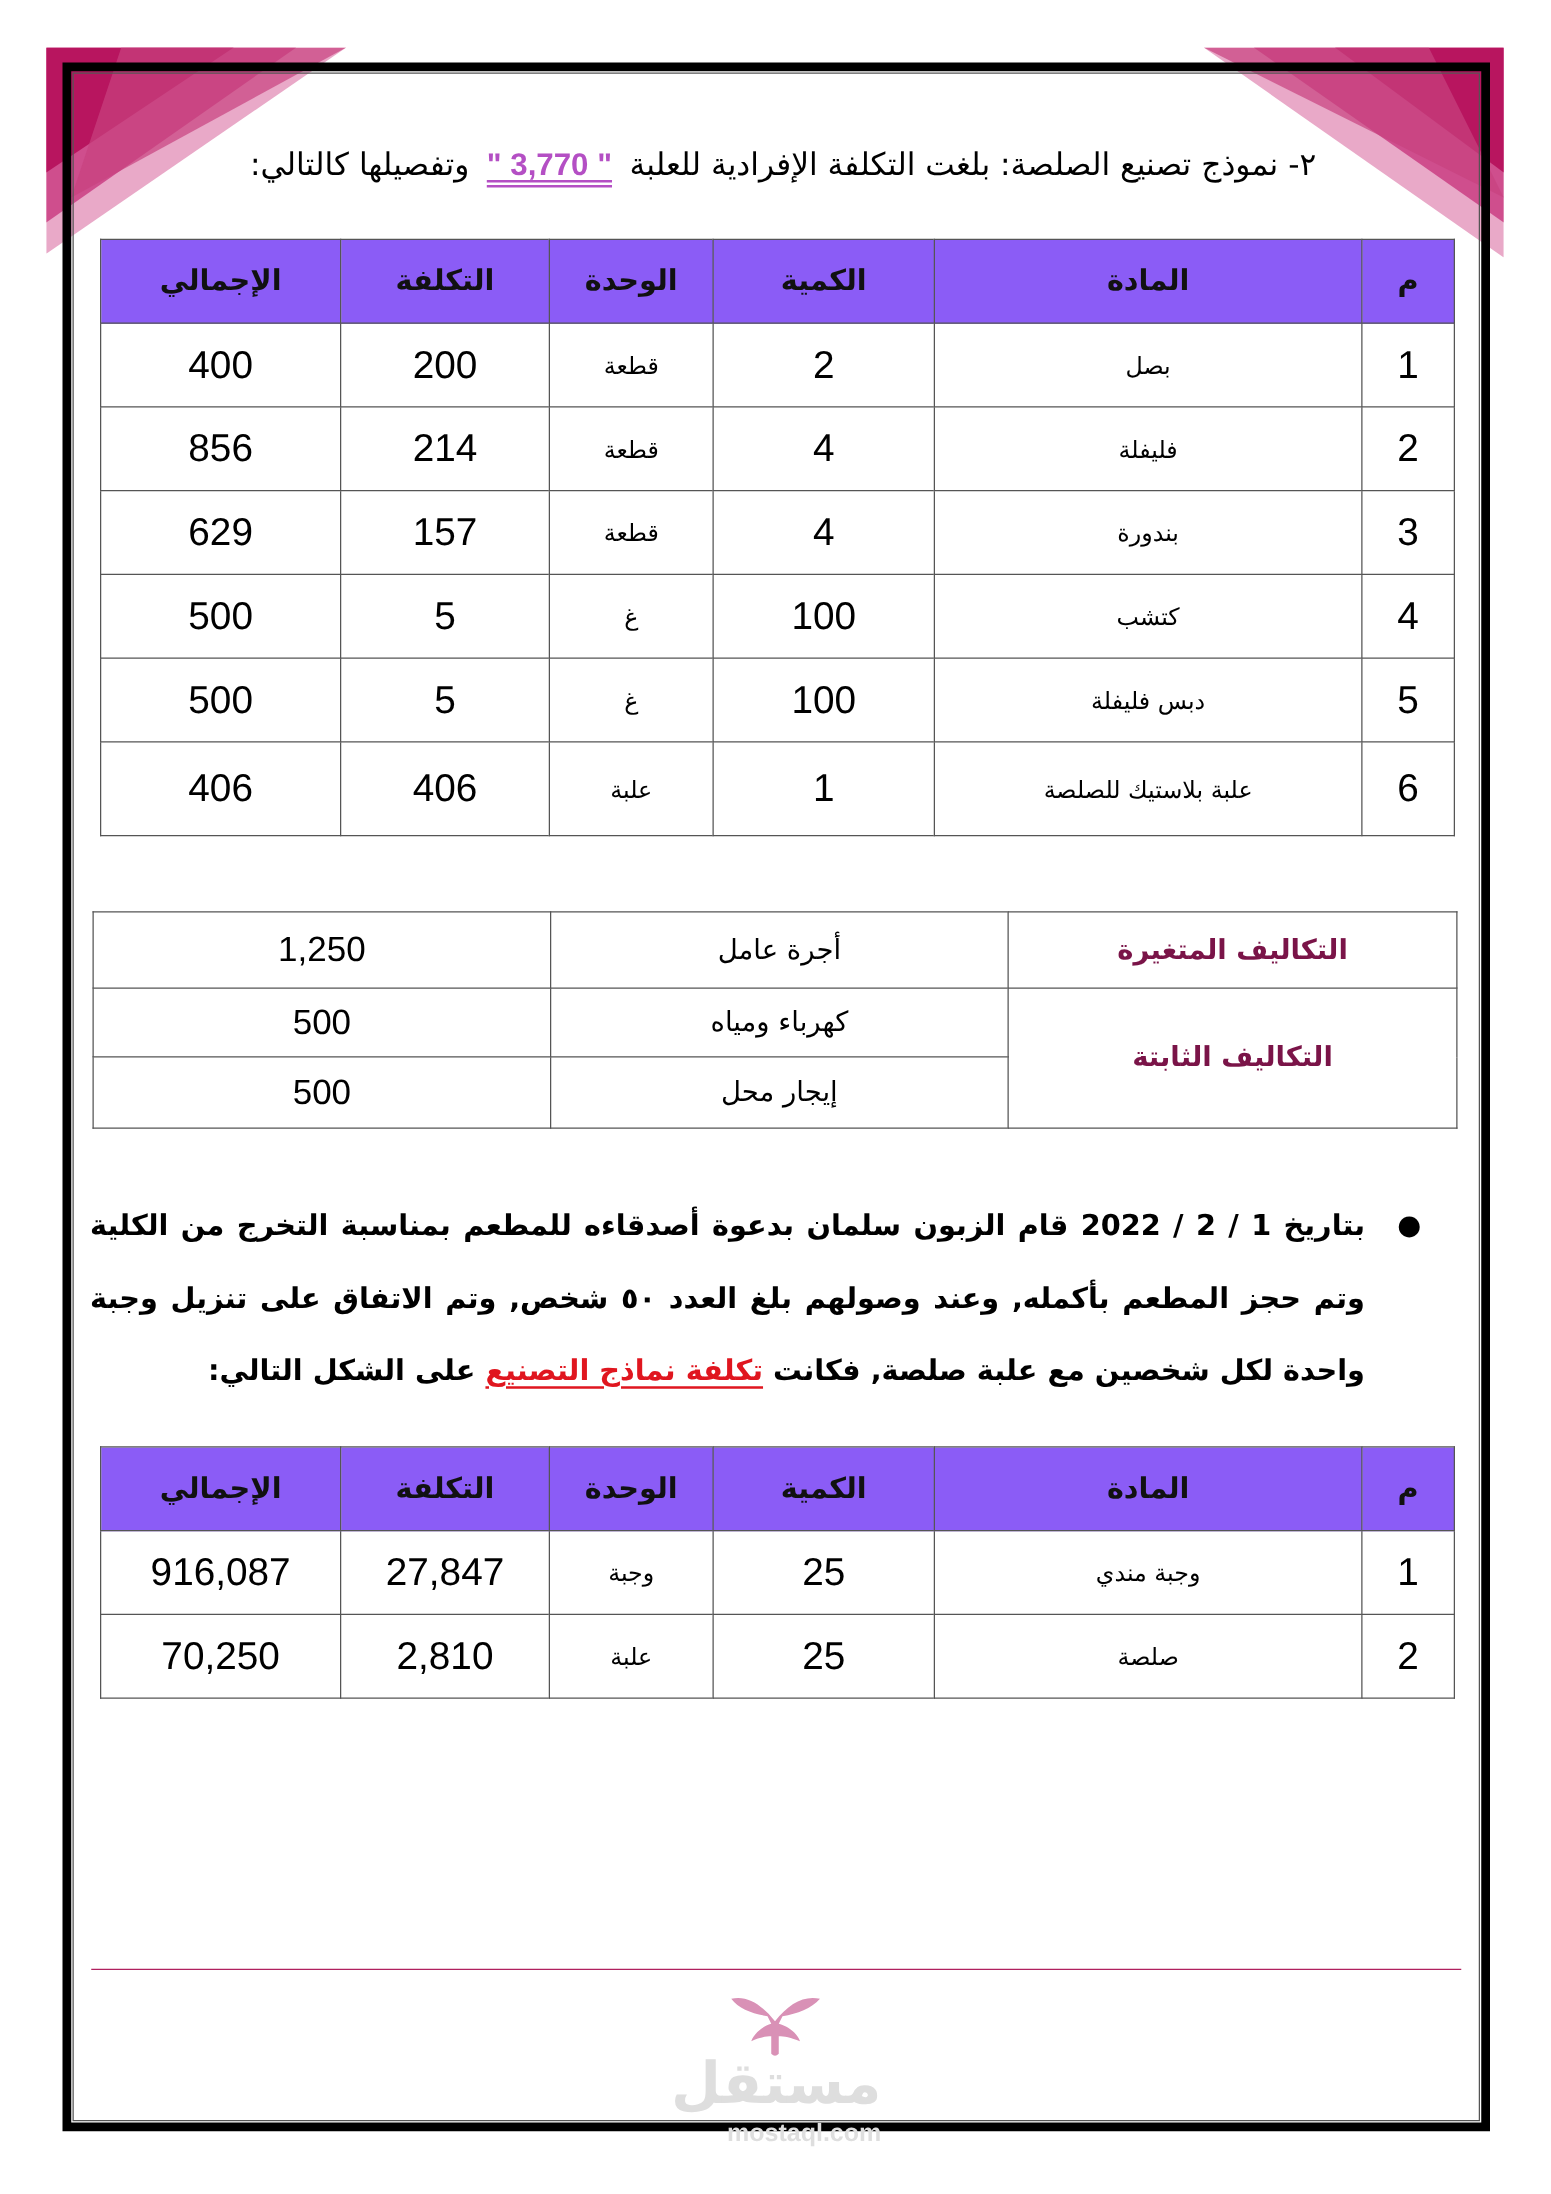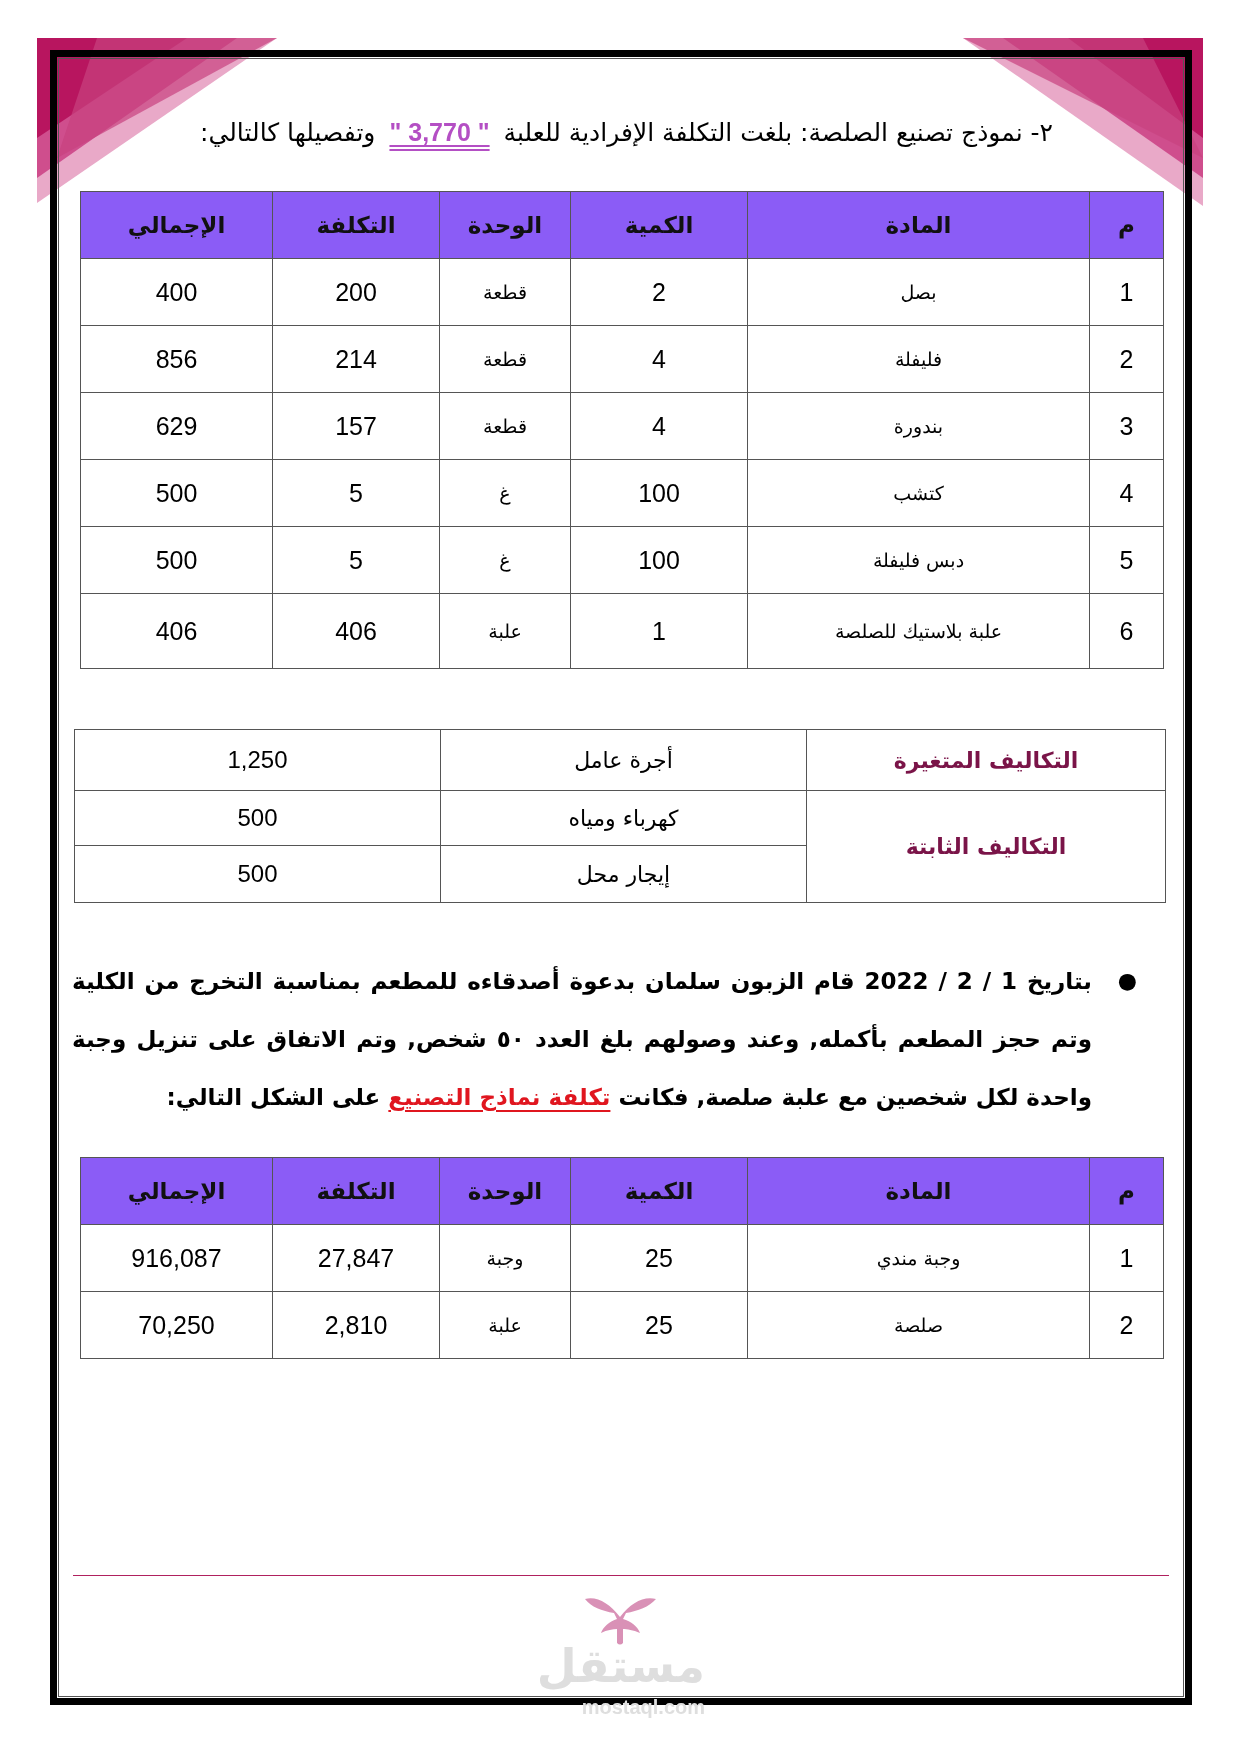--- a/index.html
+++ b/index.html
@@ -18,29 +18,29 @@
   .heading { position: absolute; right: 188px; top: 112px; font-size: 25px; font-weight: normal;
              white-space: nowrap; direction: rtl; line-height: 40px; }
   .heading .num { color: #b44fc4; font-weight: bold; text-decoration: underline double; text-underline-offset: 4px;
                   margin: 0 14px; font-family: "Liberation Sans", sans-serif; direction: ltr; unicode-bidi: embed; }
 
   table.grid { position: absolute; border-collapse: collapse; direction: rtl; table-layout: fixed;
                font-family: "Liberation Sans", sans-serif; }
   table.grid td, table.grid th { border: 1.5px solid #555; text-align: center; vertical-align: middle; padding: 0; }
   table.grid thead th { background: #8b5cf6; font-family: "DejaVu Sans", sans-serif; font-weight: bold;
                         font-size: 23px; color: #111; height: 66px; }
-  table.grid tbody td { font-size: 25px; height: 66px; }
+  table.grid tbody td { font-size: 31px; height: 66px; }
   table.grid tbody td.ar { font-family: "DejaVu Serif", serif; font-size: 19px; }
   table.grid tbody tr.tall td { height: 74px; }
 
   #table1 { left: 80px; top: 191px; width: 1083px; }
   #table2 { left: 80px; top: 1157px; width: 1083px; }
 
   #costs { left: 74px; top: 729px; width: 1091px; }
-  #costs td { height: 60px; font-size: 24px; }
+  #costs td { height: 60px; font-size: 28px; }
   #costs td.label { font-family: "DejaVu Sans", sans-serif; font-size: 22px; font-weight: bold; color: #7a1448; }
   #costs td.item { font-family: "DejaVu Sans", sans-serif; font-size: 22px; }
 
   .para { position: absolute; right: 149px; top: 952px; width: 1020px; font-size: 23px; line-height: 58px;
           direction: rtl; text-align: justify; font-weight: bold; }
   .para .bullet { position: absolute; right: -45px; top: 0; font-size: 22px; }
   .para .hl { color: #e0161f; text-decoration: underline; text-underline-offset: 5px; }
 
   .footer-line { position: absolute; left: 73px; top: 1575px; width: 1096px; height: 0;
                  border-top: 1.5px solid #b0215f; }

